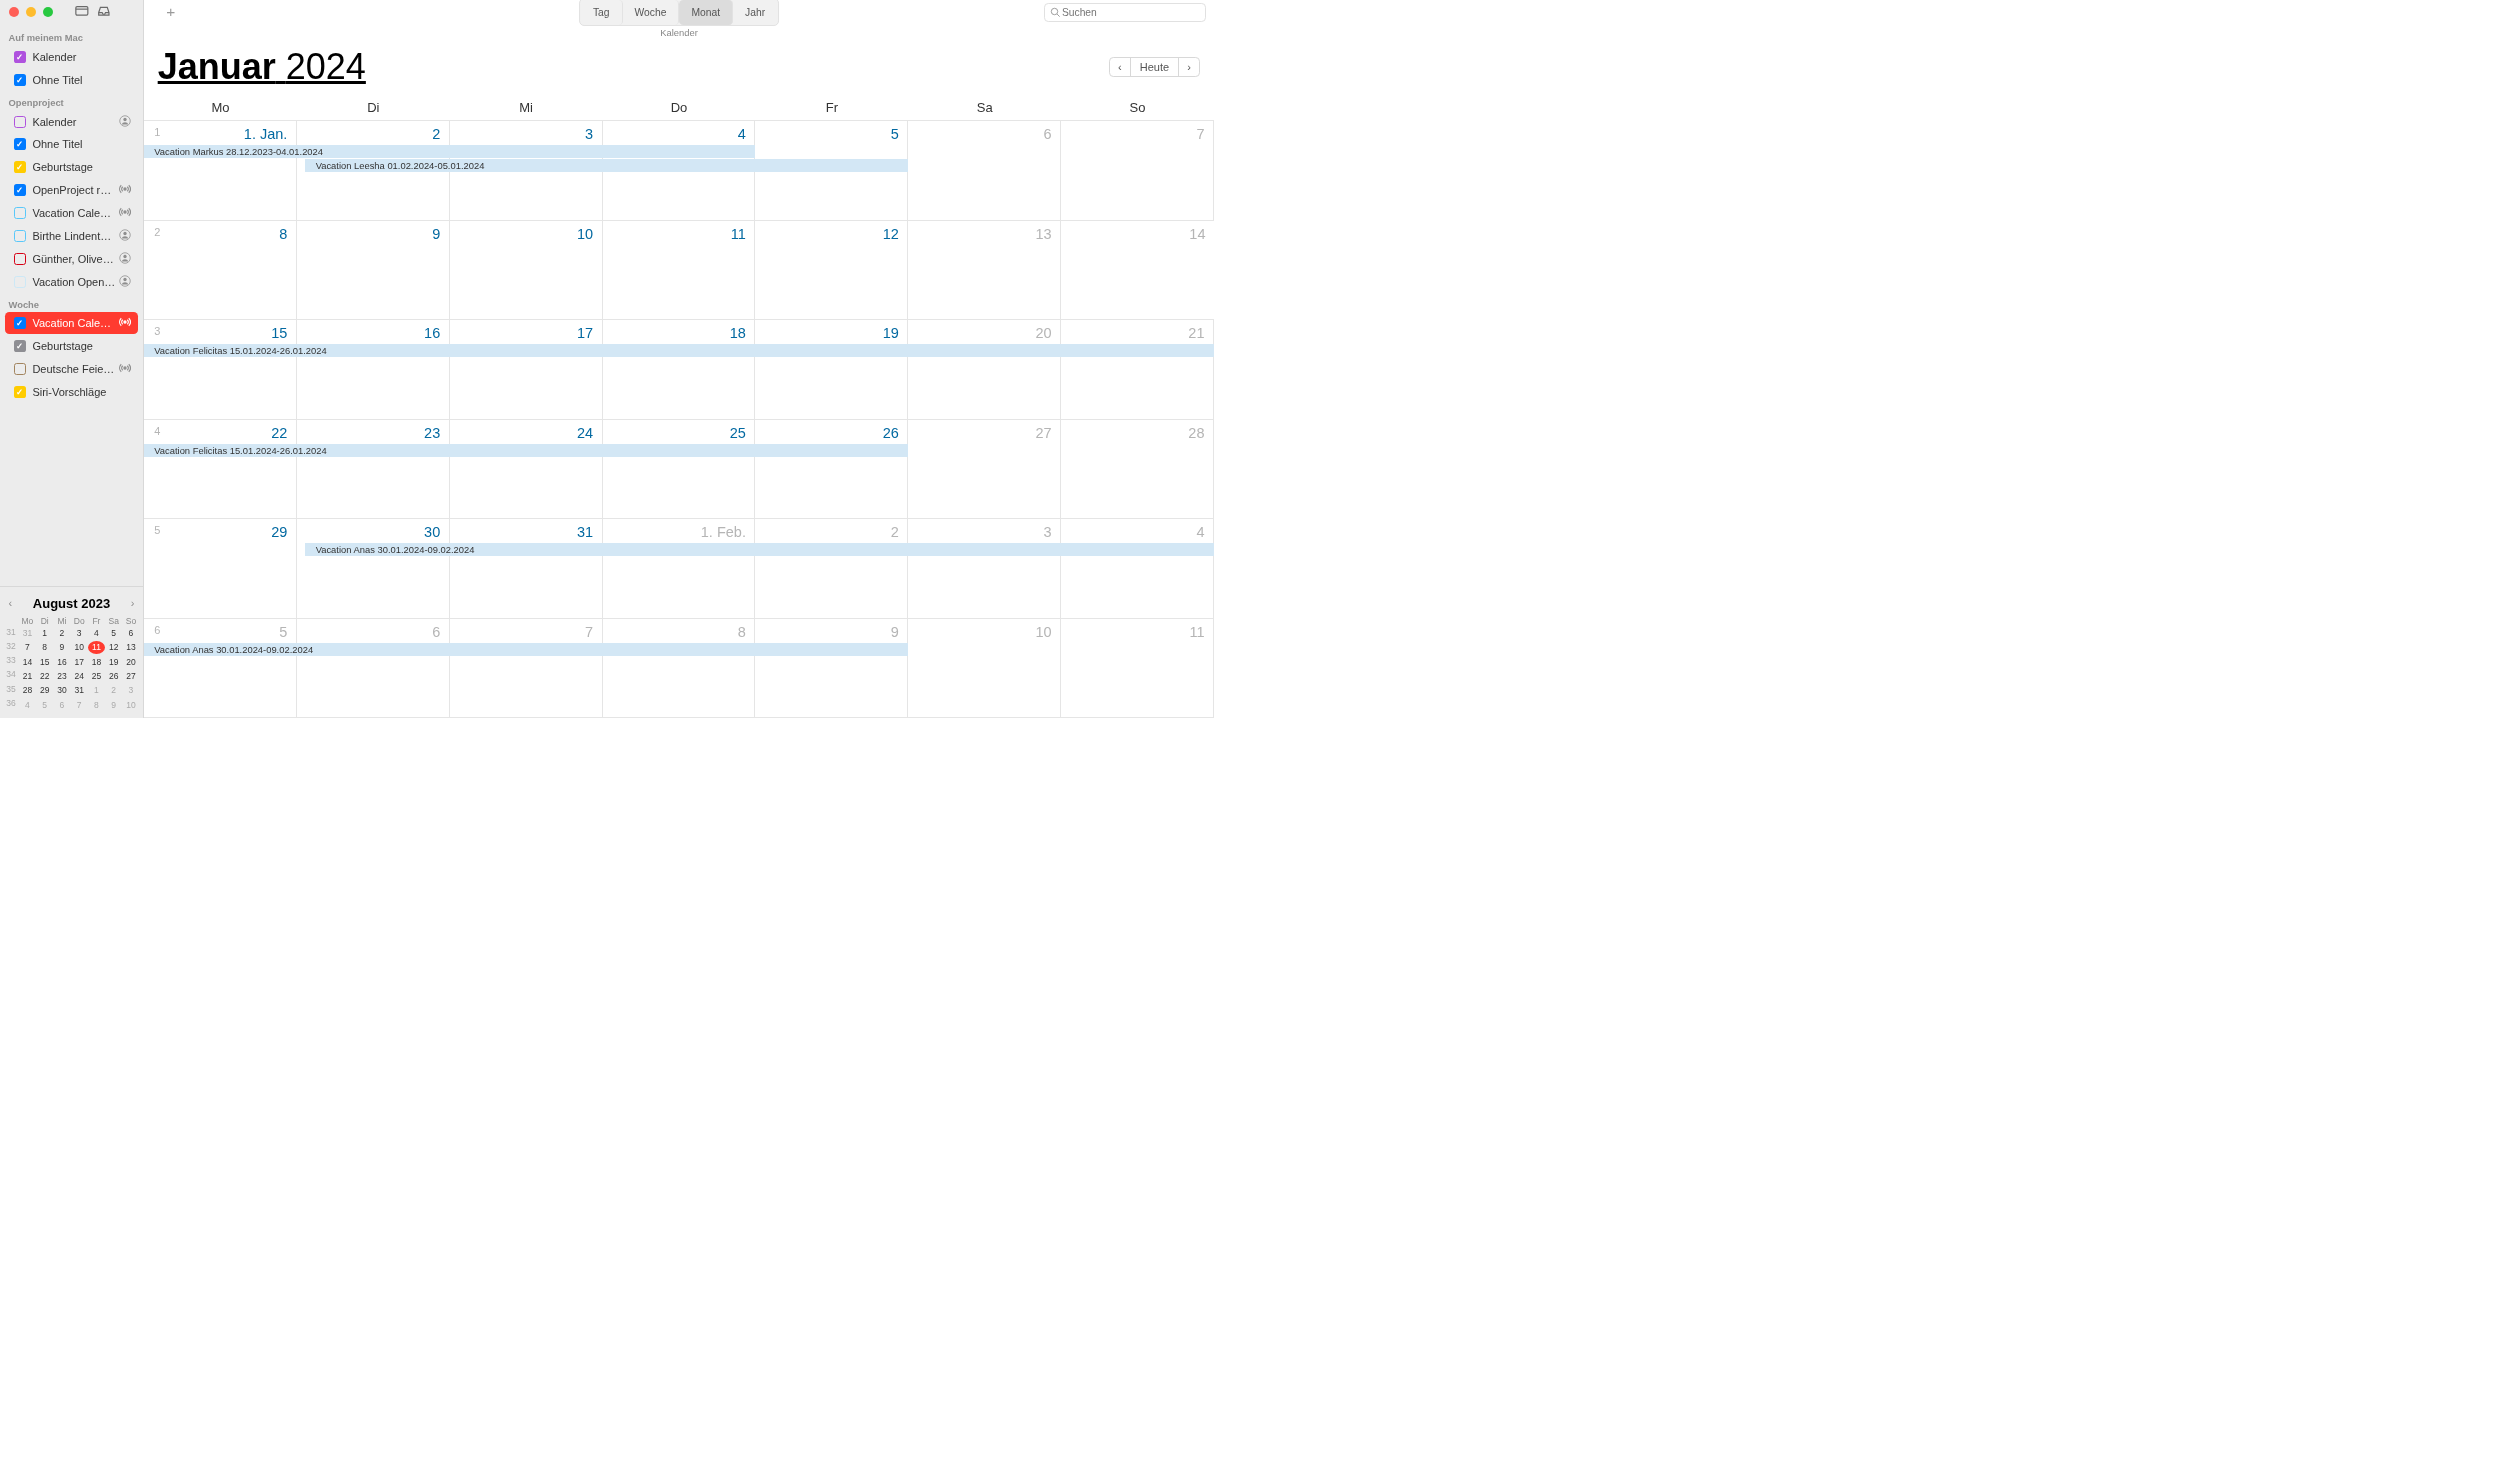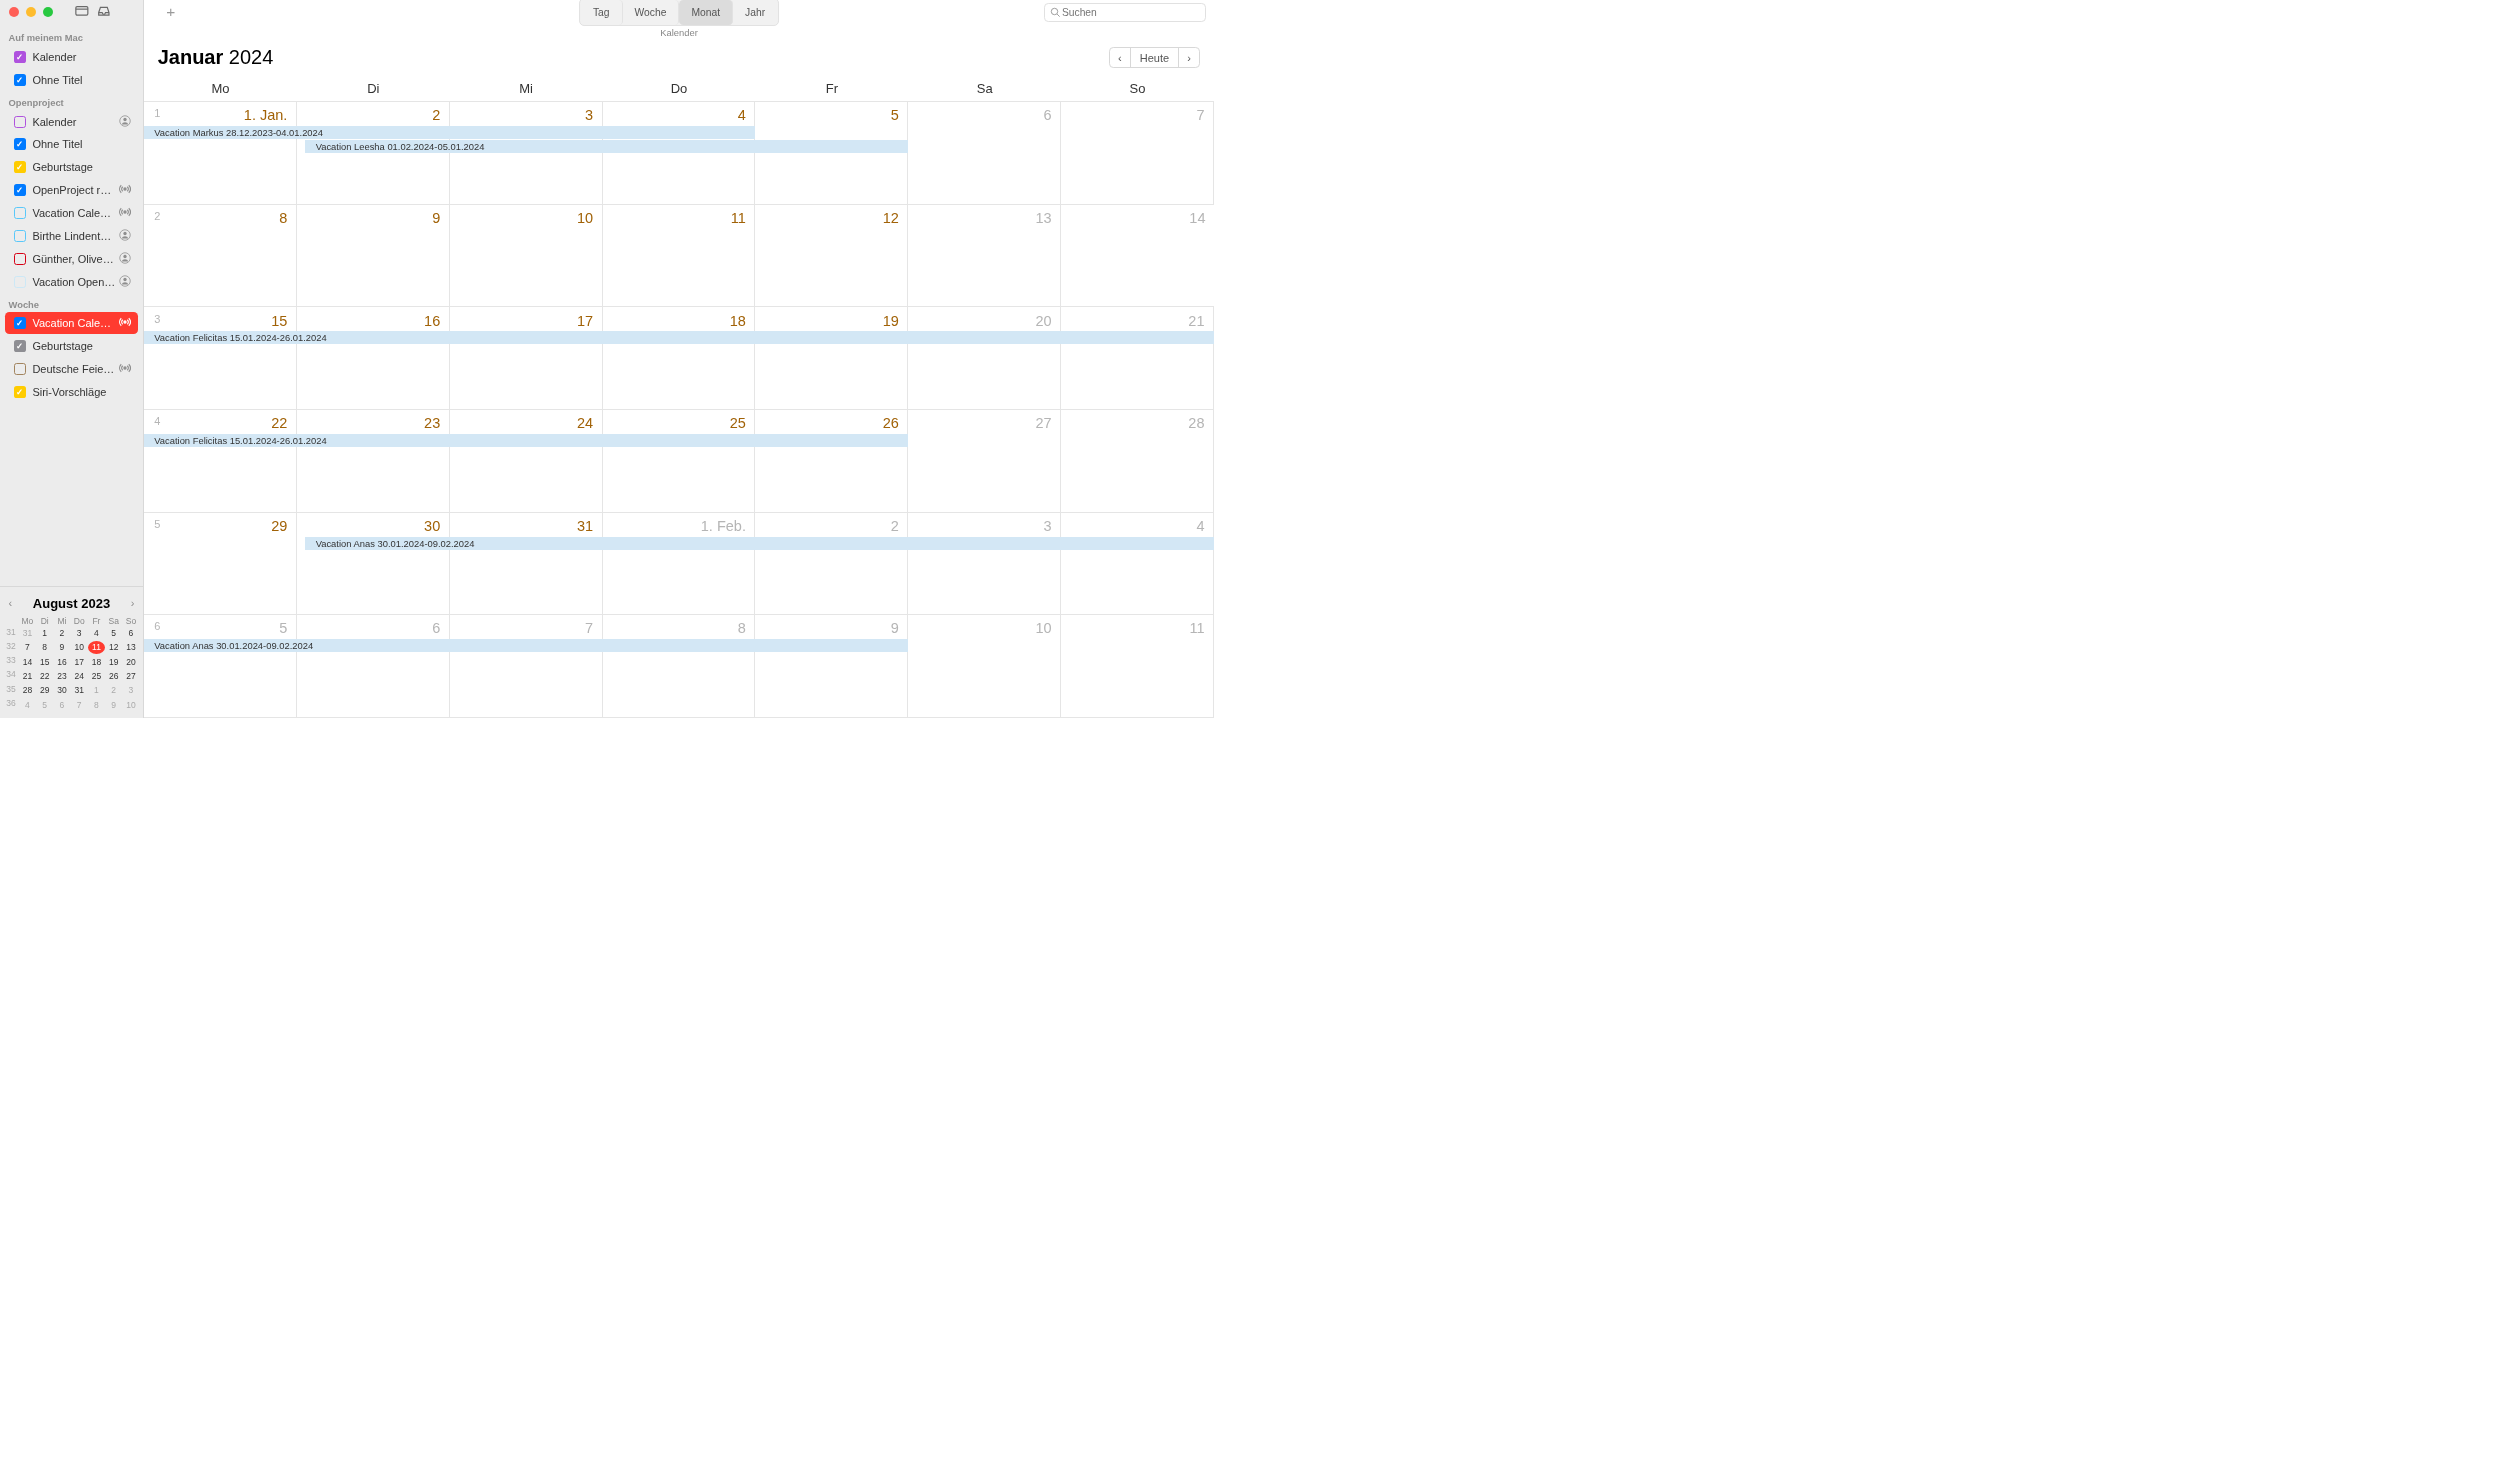--- a/index.html
+++ b/index.html
@@ -41,33 +41,33 @@
 .add-icon { color: #9a9a9a; font-size: 15.4px; font-weight: 300; margin-left: 13.7px; }
 .view-seg { position: absolute; left: 50%; transform: translateX(-50%); display: flex; background: #f1f1f1; border-radius: 5.1px; padding: 0.9px; border: 0.9px solid #e2e2e2; }
 .seg-btn { padding: 7px 12px; font-size: 10.3px; border-radius: 4.3px; color: #555; border-right: 0.9px solid #e2e2e2; }
 .seg-btn:last-child { border-right: none; }
 .seg-btn.active { background: #dcdcdc; }
 .search { position: absolute; right: 8.5px; width: 162px; height: 19px; background: #fff; border: 0.9px solid #e1e1e1; border-radius: 4.3px; display: flex; align-items: center; padding: 0 5.1px; gap: 2px; color: #9a9a9a; }
 .search svg { width: 10.3px; height: 10.3px; }
 .search input { border: none; outline: none; flex: 1; font-size: 10.3px; background: transparent; }
 .subheader { text-align: center; color: #888; font-size: 9.4px; padding: 2.6px 0 0; }
 .month-title-row { display: flex; align-items: center; padding: 8.5px 13.7px 0; }
-.month-title { font-size: 20px; font-weight: 700; }
+.month-title { font-size: 36px; font-weight: 700; text-decoration: underline; }
 .month-title .light { font-weight: 400; }
 .month-nav { margin-left: auto; display: flex; border: 0.9px solid #d8d8d8; border-radius: 4.3px; overflow: hidden; }
 .month-nav-btn { padding: 3.4px 8.5px; font-size: 11px; color: #555; border-right: 0.9px solid #d8d8d8; display: flex; align-items: center; }
 .month-nav-btn:last-child { border-right: none; }
 .dow-row { display: grid; grid-template-columns: repeat(7, 1fr); padding: 12px 0 5.1px; }
 .dow { text-align: center; font-size: 13px; color: #333; }
 .cal-body { flex: 1; display: flex; flex-direction: column; border-top: 0.9px solid #e5e5e5; }
 .week-row { flex: 1; display: grid; grid-template-columns: repeat(7, 1fr); position: relative; border-bottom: 0.9px solid #e5e5e5; }
 .day-cell { border-right: 0.9px solid #e5e5e5; position: relative; }
 .day-cell:last-child { border-right: none; }
 .wknum { position: absolute; top: 5.1px; left: 10.3px; color: #b5b5b5; font-size: 11px; z-index: 2; }
-.daynum { position: absolute; top: 5.1px; right: 8.5px; font-size: 14.5px; color: #a16207; }
+.daynum { position: absolute; top: 5.1px; right: 8.5px; font-size: 14.5px; color: #0369a1; }
 .daynum.dim { color: #b5b5b5; }
 .event { position: absolute; top: 24px; height: 13px; background: #d3e7f5; font-size: 9.4px; color: #333; display: flex; align-items: center; padding-left: 10.3px; z-index: 1; }
 .event.row2 { top: 38px; }
 .event.indent { margin-left: 8.5px; }
 </style>
 </head>
 <body>
 
 <div class="sidebar">
   <div class="titlebar">

